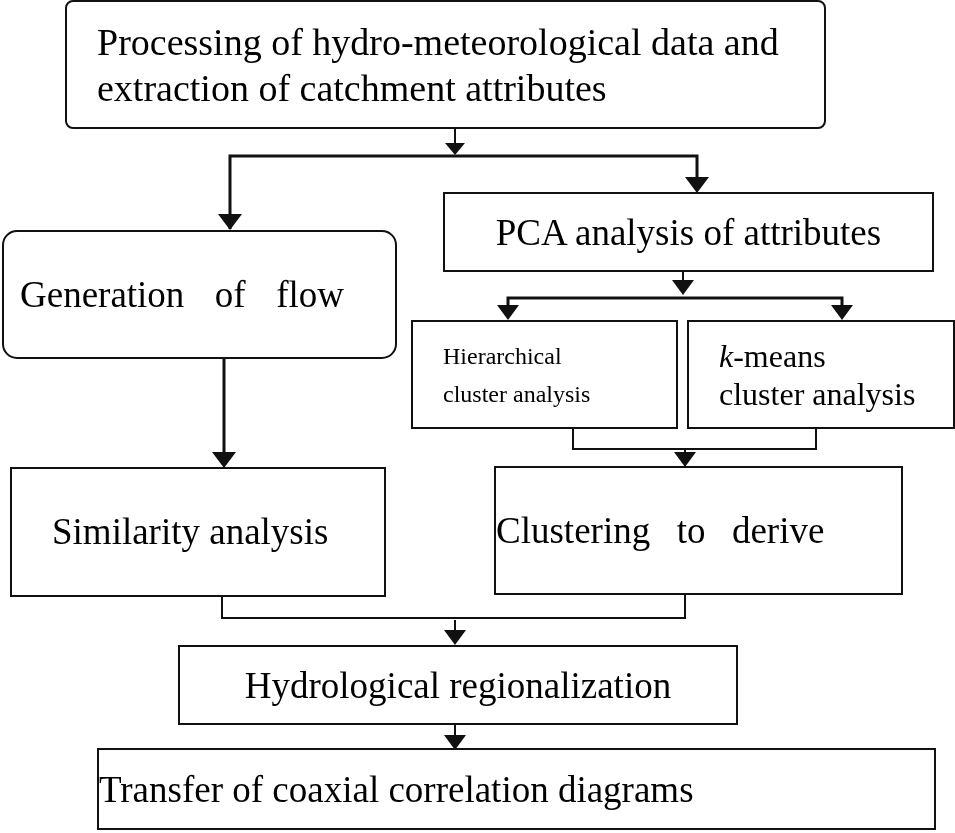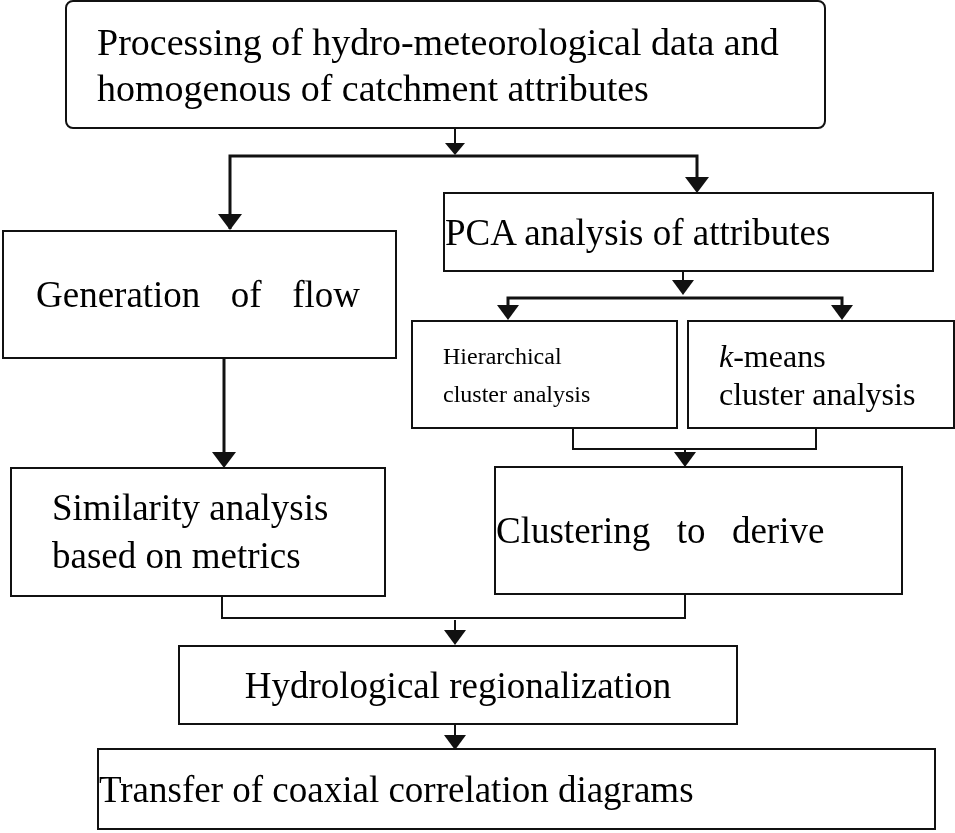--- a/index.html
+++ b/index.html
@@ -4,23 +4,23 @@
   <style>
     html, body { margin: 0; padding: 0; background: #ffffff; }
     body { width: 955px; height: 833px; position: relative; overflow: hidden;
            font-family: "Liberation Serif", "DejaVu Serif", serif; color: #000; }
     .box { position: absolute; box-sizing: border-box; border: 2px solid #111;
            background: #fff; display: flex; flex-direction: column; justify-content: center; }
     .line { display: block; white-space: nowrap; }
     svg.conn { position: absolute; left: 0; top: 0; }
     #box-top { left: 65px; top: 0px; width: 761px; height: 129px; padding-left: 30px;
                font-size: 38px; line-height: 46px; border-radius: 8px; }
-    #box-gen { left: 2px; top: 230px; width: 395px; height: 129px; padding-left: 32px;
-               font-size: 37px; line-height: 48px; word-spacing: 6px; }
-    #box-pca { left: 443px; top: 192px; width: 491px; height: 80px; align-items: flex-start;
+    #box-gen { left: 2px; top: 230px; width: 395px; height: 129px; padding-left: 16px;
+               font-size: 37px; line-height: 48px; word-spacing: 6px; border-radius: 15px; }
+    #box-pca { left: 443px; top: 192px; width: 491px; height: 80px; align-items: center;
                font-size: 37px; }
     #box-hier { left: 411px; top: 320px; width: 267px; height: 109px; padding-left: 30px;
                 font-size: 24px; line-height: 38px; }
     #box-kmeans { left: 687px; top: 320px; width: 268px; height: 109px; padding-left: 30px;
                   font-size: 32px; line-height: 38px; }
     #box-sim { left: 2px; top: 467px; width: 376px; height: 130px; padding-left: 40px;
                font-size: 37px; line-height: 48px; margin-left: 8px; }
     #box-clust { left: 494px; top: 466px; width: 409px; height: 129px; align-items: flex-start;
                  font-size: 37px; line-height: 48px; word-spacing: 4px; }
     #box-hydro { left: 178px; top: 645px; width: 560px; height: 80px; align-items: center;
@@ -61,21 +61,21 @@
     <line x1="455" y1="620" x2="455" y2="632"></line>
     <polygon points="444,630 466,630 455,645" fill="#111" stroke="none"></polygon>
 
     <line x1="455" y1="725" x2="455" y2="737"></line>
     <polygon points="444,735 466,735 455,750" fill="#111" stroke="none"></polygon>
   </g>
 </svg>
 
 <div id="box-top" class="box">
   <span class="line">Processing of hydro-meteorological data and</span>
-  <span class="line">homogenous of catchment attributes</span>
+  <span class="line">extraction of catchment attributes</span>
 </div>
 
 <div id="box-gen" class="box">
   <span class="line" style="white-space:pre">Generation  of  flow</span>
 </div>
 
 <div id="box-pca" class="box">
   <span class="line">PCA analysis of attributes</span>
 </div>
 
@@ -84,21 +84,20 @@
   <span class="line">cluster analysis</span>
 </div>
 
 <div id="box-kmeans" class="box">
   <span class="line"><span class="italic-k">k</span><span>-means</span></span>
   <span class="line">cluster analysis</span>
 </div>
 
 <div id="box-sim" class="box">
   <span class="line">Similarity analysis</span>
-  <span class="line">based on metrics</span>
 </div>
 
 <div id="box-clust" class="box">
   <span class="line" style="white-space:pre">Clustering  to  derive</span>
 </div>
 
 <div id="box-hydro" class="box">
   <span class="line">Hydrological regionalization</span>
 </div>
 

